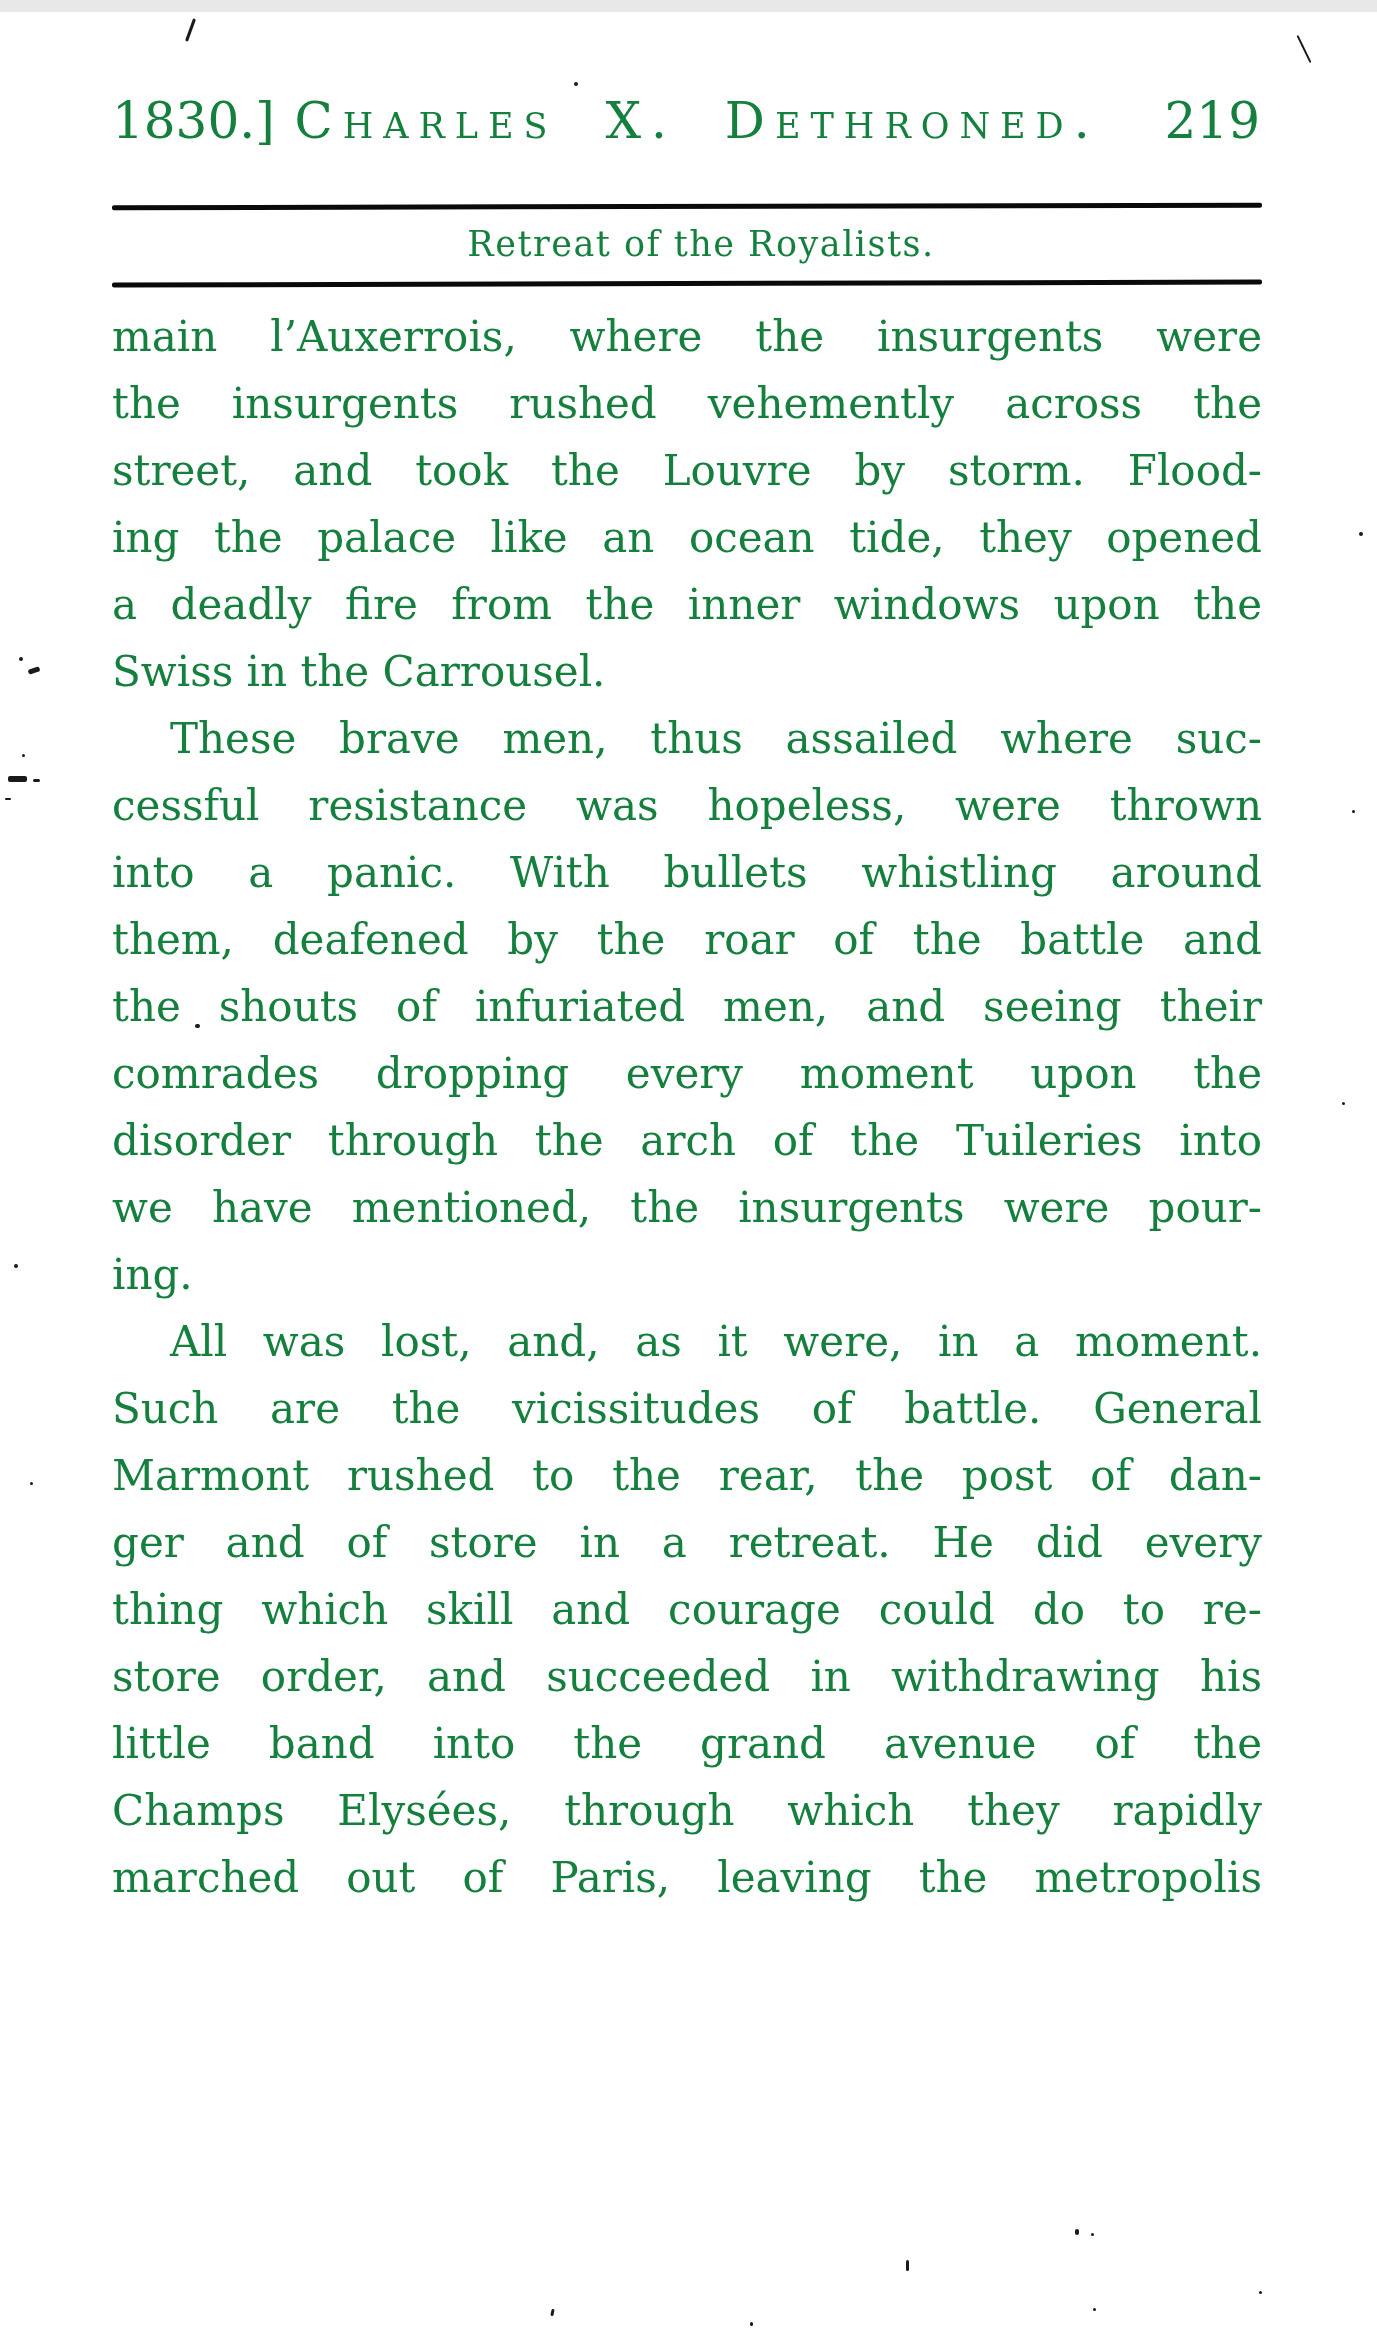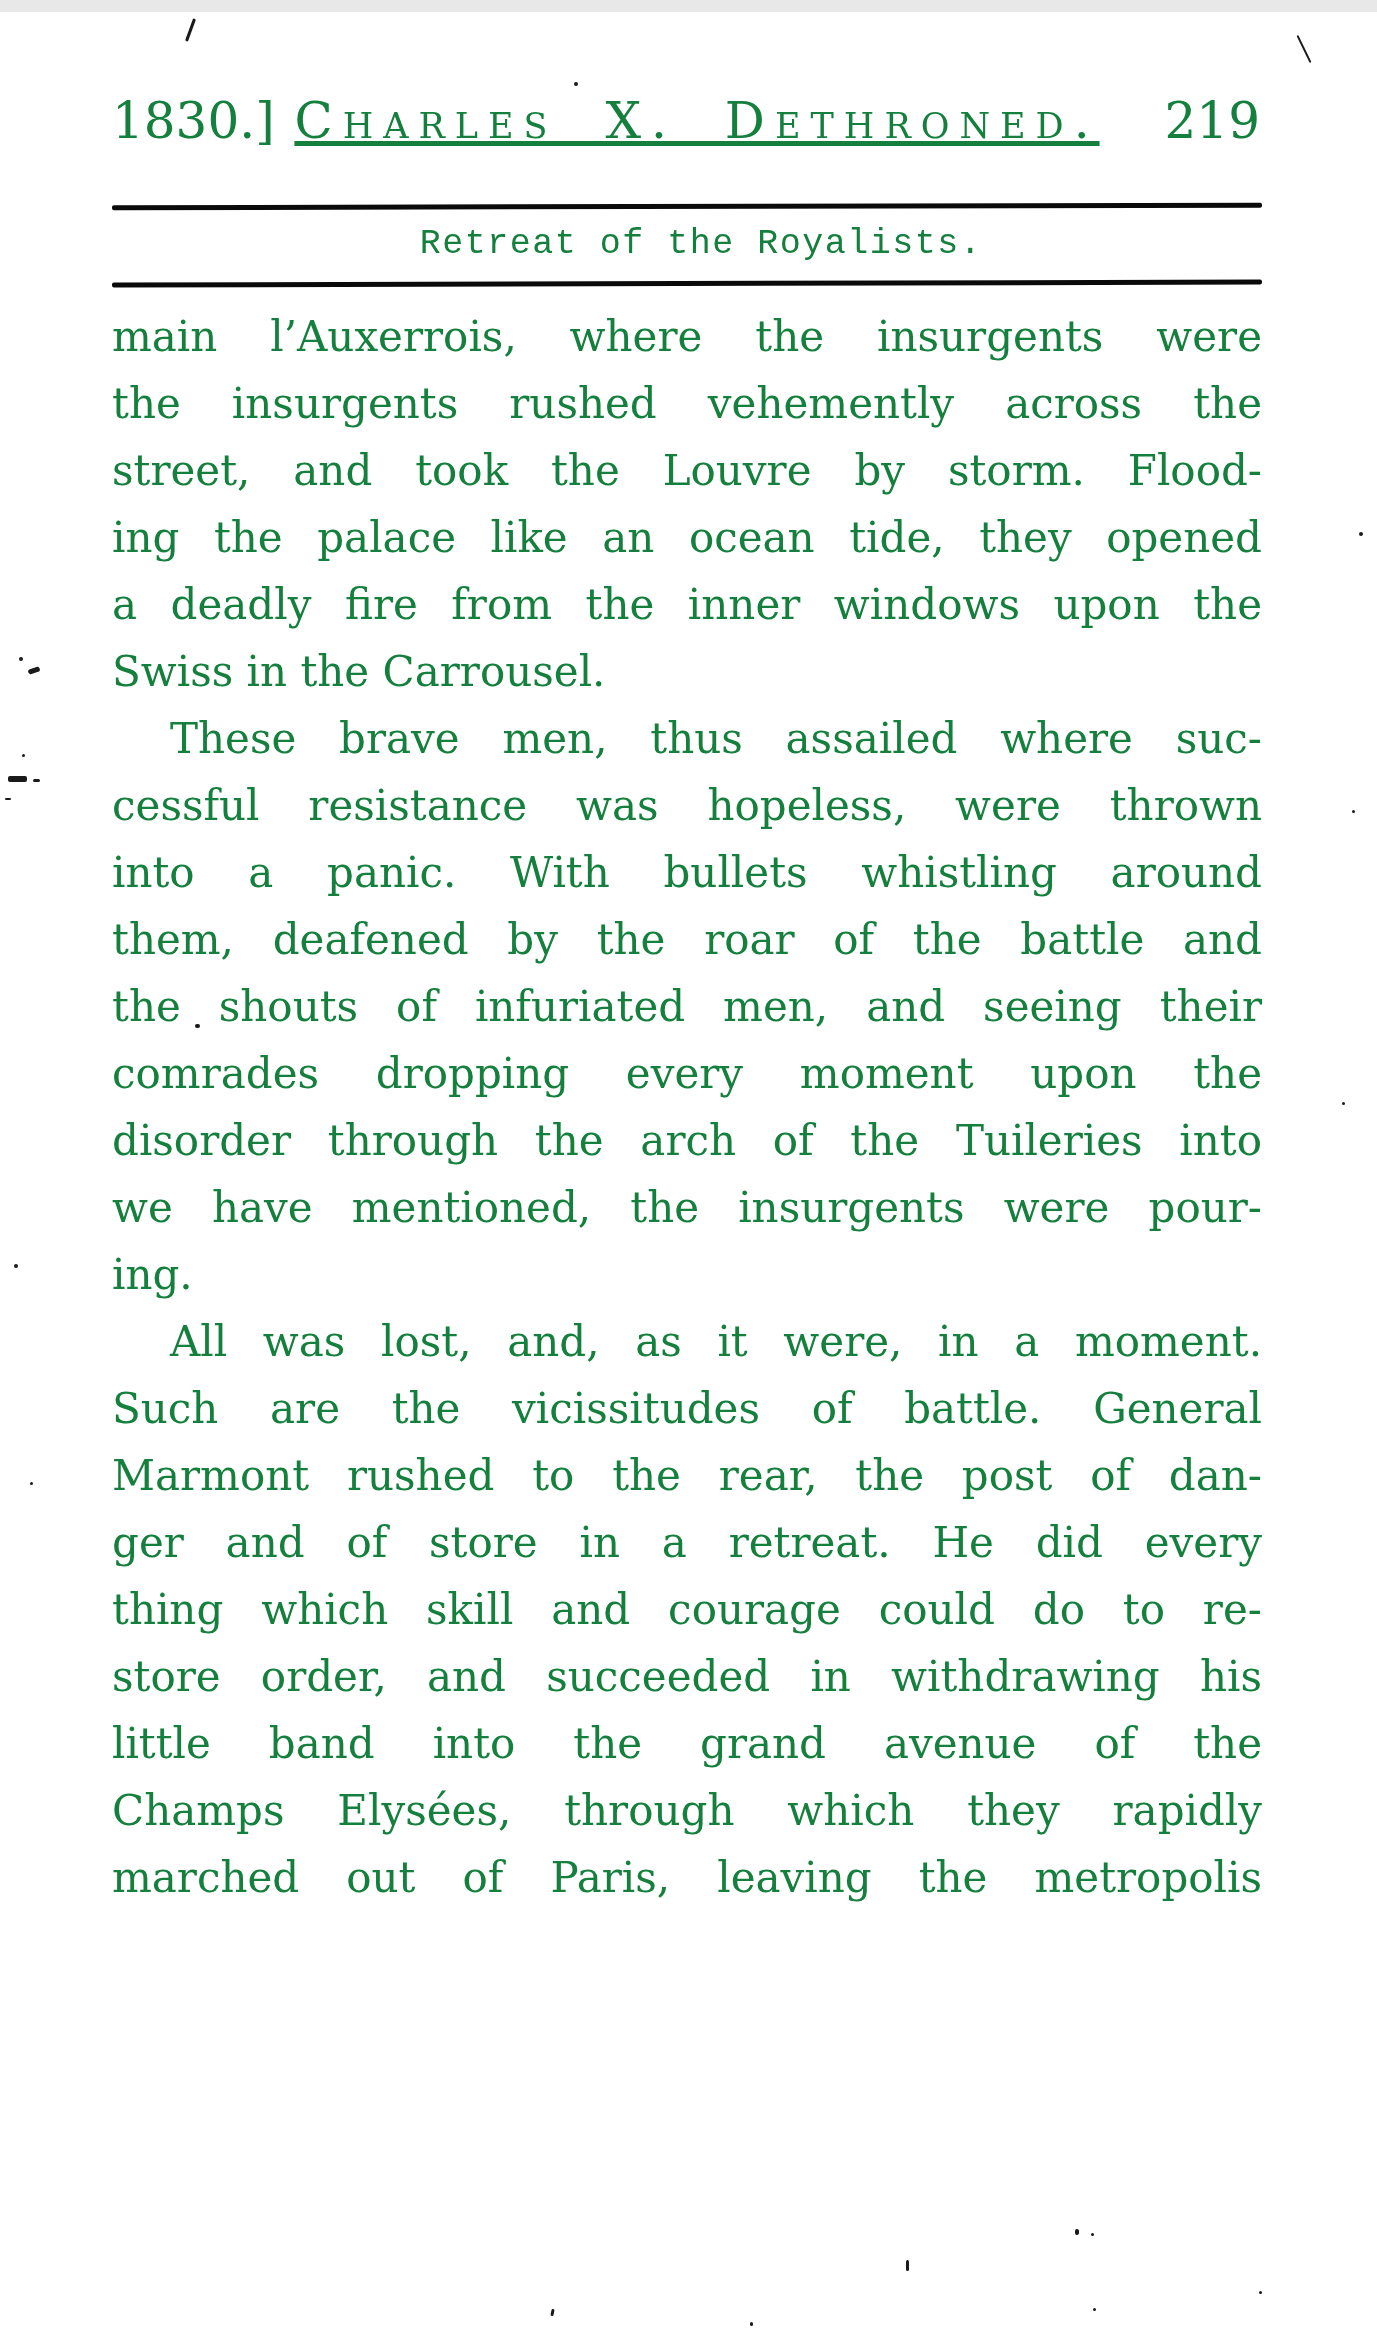--- a/index.html
+++ b/index.html
@@ -30,41 +30,39 @@
     position: absolute;
     left: 0; top: 0;
   }
   .header .chapter-title {
     display: block;
     text-align: center;
     font-variant: small-caps;
     letter-spacing: 10px;
     word-spacing: 22px;
     transform: translateX(10px);
-    text-decoration: underline;
   }
   .header .folio-right {
     position: absolute;
     right: 2px; top: 0;
   }
   .rule {
     height: 5px;
     background: #0a0a0a;
     border-radius: 2px;
   }
   .rule-top { margin-top: 50px; transform: rotate(-0.12deg); }
   .rule-bottom { margin-top: 15px; transform: rotate(-0.15deg); }
   .running-head {
     margin-top: 13px;
     text-align: center;
     font-size: 35px;
     letter-spacing: 1.5px;
     transform: translateX(14px);
     line-height: 44px;
-    font-family: Liberation Mono, monospace;
   }
   .body-text {
     margin-top: 17px;
     font-size: 42px;
   }
   .line {
     line-height: 67px;
     text-align: justify;
     text-align-last: justify;
     white-space: normal;

